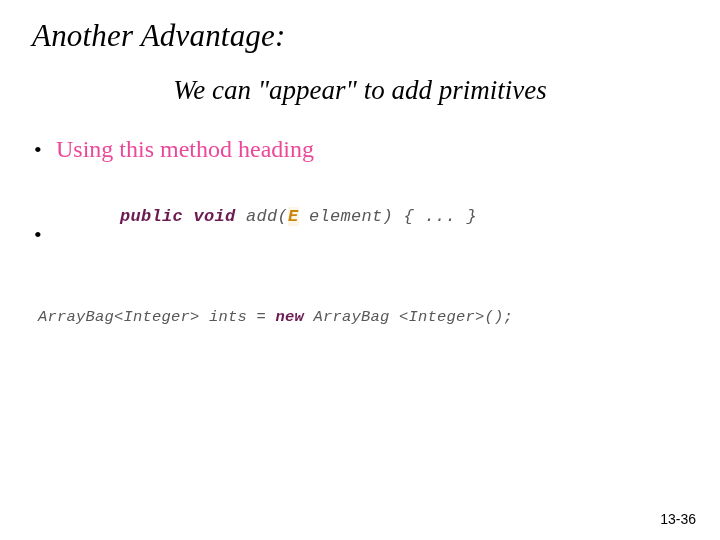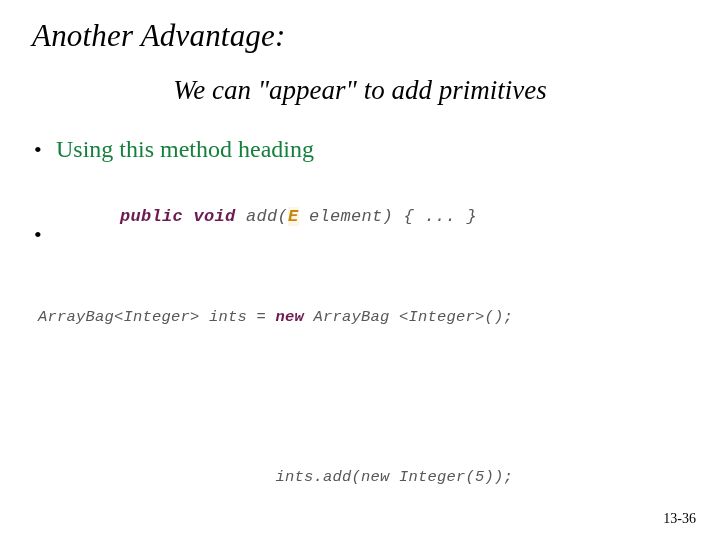--- a/index.html
+++ b/index.html
@@ -68,21 +68,21 @@
     line-height: 30px;
     color: #000000;
     text-align: left;
     padding-left: 6px;
     box-sizing: border-box;
   }
   .bullet-text {
     font-family: "Liberation Serif", "DejaVu Serif", serif;
     font-size: 24px;
     line-height: 30px;
-    color: #15803d;
+    color: #ec4899;
     white-space: pre;
   }
 
   #bullet-1 { top: 134px; }
   #bullet-2 { top: 220px; }
 
   
   .code-line {
     position: absolute;
     font-family: "Liberation Mono", "DejaVu Sans Mono", monospace;
@@ -104,37 +104,36 @@
     top: 265px;
     left: 38px;
     font-size: 15.5px;
     line-height: 21px;
     letter-spacing: 0.2px;
   }
   #code-block .code-row {
     display: block;
     white-space: pre;
     min-height: 21px;
-    text-align: right;
   }
   #code-block .code-gap {
     display: block;
     height: 13px;
   }
 
   .kw       { color: #6b1b52; font-weight: bold; }
   .plain    { color: #585858; }
   .typevar  { color: #c8860b; font-weight: bold; background: #fdf6e6; }
 
   
   .page-number {
     position: absolute;
     right: 24px;
     bottom: 12px;
-    font-family: Liberation Serif, serif;
+    font-family: Liberation Sans, sans-serif;
     font-size: 14px;
     line-height: 18px;
     color: #000000;
   }
 </style>
 </head>
 <body>
 
 <div class="slide">
 
@@ -153,20 +152,19 @@
 
   <div class="bullet-row" id="bullet-2">
     <span class="bullet-marker">•</span>
   </div>
 
   <div class="code-line" id="code-block">
     <span class="code-row"><span class="plain">ArrayBag&lt;Integer&gt; ints = </span><span class="kw">new</span><span class="plain"> ArrayBag &lt;Integer&gt;();</span></span>
 
     <span class="code-gap"></span>
 
-    <span class="code-row plain">ints.add(new Integer(5));</span>
 
     
   </div>
 
   <div class="page-number">13-36</div>
 
 </div>
 
 </body></html>

